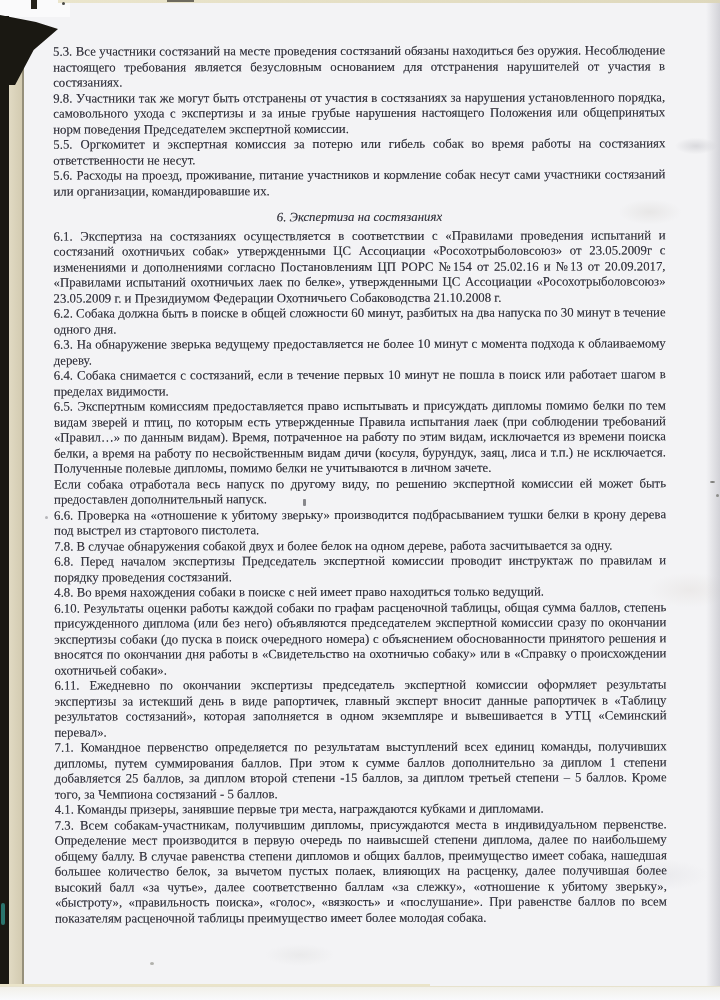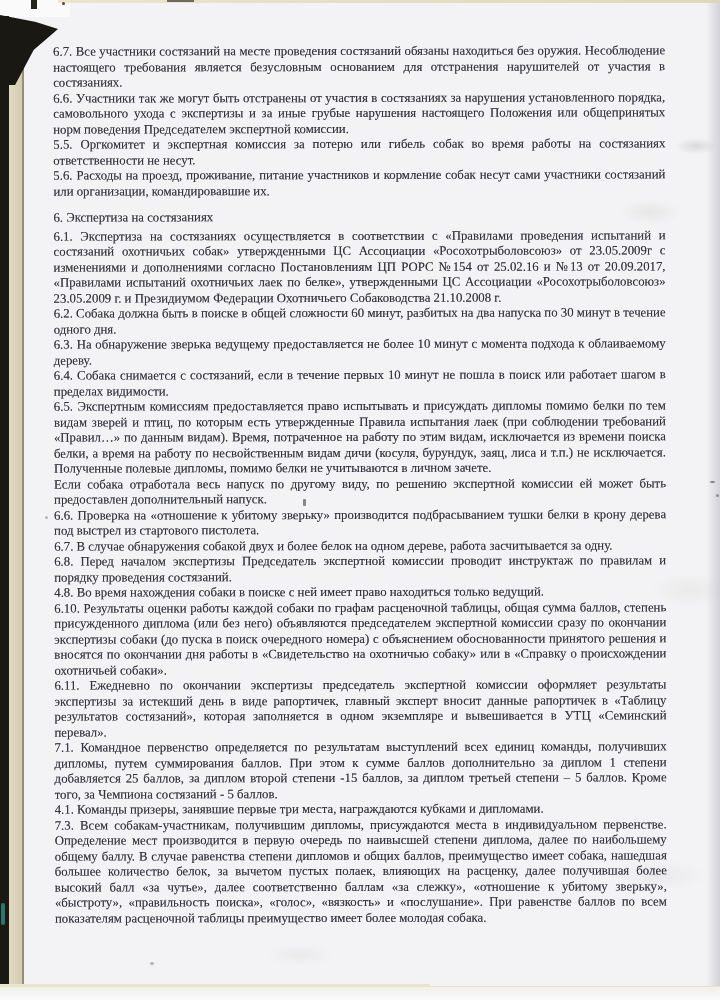--- a/index.html
+++ b/index.html
@@ -48,21 +48,21 @@
   .speck.s5{left:45px;top:516px;width:3px;height:3px;background:#9a9aa0;opacity:.7;}
   
   .doc{
     position:absolute;left:54px;top:44px;width:612px;z-index:10;
     color:#34343e;font-size:12.8px;line-height:15.5px;
     text-align:justify;
     text-shadow:0 0 0.5px rgba(52,52,62,0.55);
     transform:rotate(-0.12deg);transform-origin:50% 50%;
   }
   .doc p{margin:0;}
-  .doc .heading{margin:11px 0 3px 0;}
+  .doc .heading{text-align:center;margin:11px 0 3px 0;font-style:italic;}
 </style>
 </head>
 <body>
 
 <div class="noise"></div>
 <div class="corner-white"></div>
 <div class="edge-black"></div>
 <div class="edge-black-wedge"></div>
 <div class="edge-cream"></div>
 <div class="top-line"></div>
@@ -73,33 +73,33 @@
 <div class="bottom-strip"></div>
 <div class="right-shade"></div>
 <div class="teal-dash"></div>
 <div class="speck s1"></div>
 <div class="speck s2"></div>
 <div class="speck s3"></div>
 <div class="speck s4"></div>
 <div class="speck s5"></div>
 
 <div class="doc" id="doc-content">
-    <p>6.7. Все участники состязаний на месте проведения состязаний обязаны находиться без оружия. Несоблюдение настоящего требования является безусловным основанием для отстранения нарушителей от участия в состязаниях.</p>
-    <p>6.6. Участники так же могут быть отстранены от участия в состязаниях за нарушения установленного порядка, самовольного ухода с экспертизы и за иные грубые нарушения настоящего Положения или общепринятых норм поведения Председателем экспертной комиссии.</p>
+    <p>5.3. Все участники состязаний на месте проведения состязаний обязаны находиться без оружия. Несоблюдение настоящего требования является безусловным основанием для отстранения нарушителей от участия в состязаниях.</p>
+    <p>9.8. Участники так же могут быть отстранены от участия в состязаниях за нарушения установленного порядка, самовольного ухода с экспертизы и за иные грубые нарушения настоящего Положения или общепринятых норм поведения Председателем экспертной комиссии.</p>
     <p>5.5. Оргкомитет и экспертная комиссия за потерю или гибель собак во время работы на состязаниях ответственности не несут.</p>
     <p>5.6. Расходы на проезд, проживание, питание участников и кормление собак несут сами участники состязаний или организации, командировавшие их.</p>
     <p class="heading">6. Экспертиза на состязаниях</p>
     <p>6.1. Экспертиза на состязаниях осуществляется в соответствии с «Правилами проведения испытаний и состязаний охотничьих собак» утвержденными ЦС Ассоциации «Росохотрыболовсоюз» от 23.05.2009г с изменениями и дополнениями согласно Постановлениям ЦП РОРС №154 от 25.02.16 и №13 от 20.09.2017, «Правилами испытаний охотничьих лаек по белке», утвержденными ЦС Ассоциации «Росохотрыболовсоюз» 23.05.2009 г. и Президиумом Федерации Охотничьего Собаководства 21.10.2008 г.</p>
     <p>6.2. Собака должна быть в поиске в общей сложности 60 минут, разбитых на два напуска по 30 минут в течение одного дня.</p>
     <p>6.3. На обнаружение зверька ведущему предоставляется не более 10 минут с момента подхода к облаиваемому дереву.</p>
     <p>6.4. Собака снимается с состязаний, если в течение первых 10 минут не пошла в поиск или работает шагом в пределах видимости.</p>
     <p>6.5. Экспертным комиссиям предоставляется право испытывать и присуждать дипломы помимо белки по тем видам зверей и птиц, по которым есть утвержденные Правила испытания лаек (при соблюдении требований «Правил…» по данным видам). Время, потраченное на работу по этим видам, исключается из времени поиска белки, а время на работу по несвойственным видам дичи (косуля, бурундук, заяц, лиса и т.п.) не исключается. Полученные полевые дипломы, помимо белки не учитываются в личном зачете.</p>
     <p>Если собака отработала весь напуск по другому виду, по решению экспертной комиссии ей может быть предоставлен дополнительный напуск.</p>
     <p>6.6. Проверка на «отношение к убитому зверьку» производится подбрасыванием тушки белки в крону дерева под выстрел из стартового пистолета.</p>
-    <p>6.7. В случае обнаружения собакой двух и более белок на одном дереве, работа засчитывается за одну.</p>
+    <p>7.8. В случае обнаружения собакой двух и более белок на одном дереве, работа засчитывается за одну.</p>
     <p>6.8. Перед началом экспертизы Председатель экспертной комиссии проводит инструктаж по правилам и порядку проведения состязаний.</p>
     <p>4.8. Во время нахождения собаки в поиске с ней имеет право находиться только ведущий.</p>
     <p>6.10. Результаты оценки работы каждой собаки по графам расценочной таблицы, общая сумма баллов, степень присужденного диплома (или без него) объявляются председателем экспертной комиссии сразу по окончании экспертизы собаки (до пуска в поиск очередного номера) с объяснением обоснованности принятого решения и вносятся по окончании дня работы в «Свидетельство на охотничью собаку» или в «Справку о происхождении охотничьей собаки».</p>
     <p>6.11. Ежедневно по окончании экспертизы председатель экспертной комиссии оформляет результаты экспертизы за истекший день в виде рапортичек, главный эксперт вносит данные рапортичек в «Таблицу результатов состязаний», которая заполняется в одном экземпляре и вывешивается в УТЦ «Семинский перевал».</p>
     <p>7.1. Командное первенство определяется по результатам выступлений всех единиц команды, получивших дипломы, путем суммирования баллов. При этом к сумме баллов дополнительно за диплом 1 степени добавляется 25 баллов, за диплом второй степени -15 баллов, за диплом третьей степени – 5 баллов. Кроме того, за Чемпиона состязаний - 5 баллов.</p>
     <p>4.1. Команды призеры, занявшие первые три места, награждаются кубками и дипломами.</p>
     <p>7.3. Всем собакам-участникам, получившим дипломы, присуждаются места в индивидуальном первенстве. Определение мест производится в первую очередь по наивысшей степени диплома, далее по наибольшему общему баллу. В случае равенства степени дипломов и общих баллов, преимущество имеет собака, нашедшая большее количество белок, за вычетом пустых полаек, влияющих на расценку, далее получившая более высокий балл «за чутье», далее соответственно баллам «за слежку», «отношение к убитому зверьку», «быстроту», «правильность поиска», «голос», «вязкость» и «послушание». При равенстве баллов по всем показателям расценочной таблицы преимущество имеет более молодая собака.</p>
   </div>
 
 </body></html>

